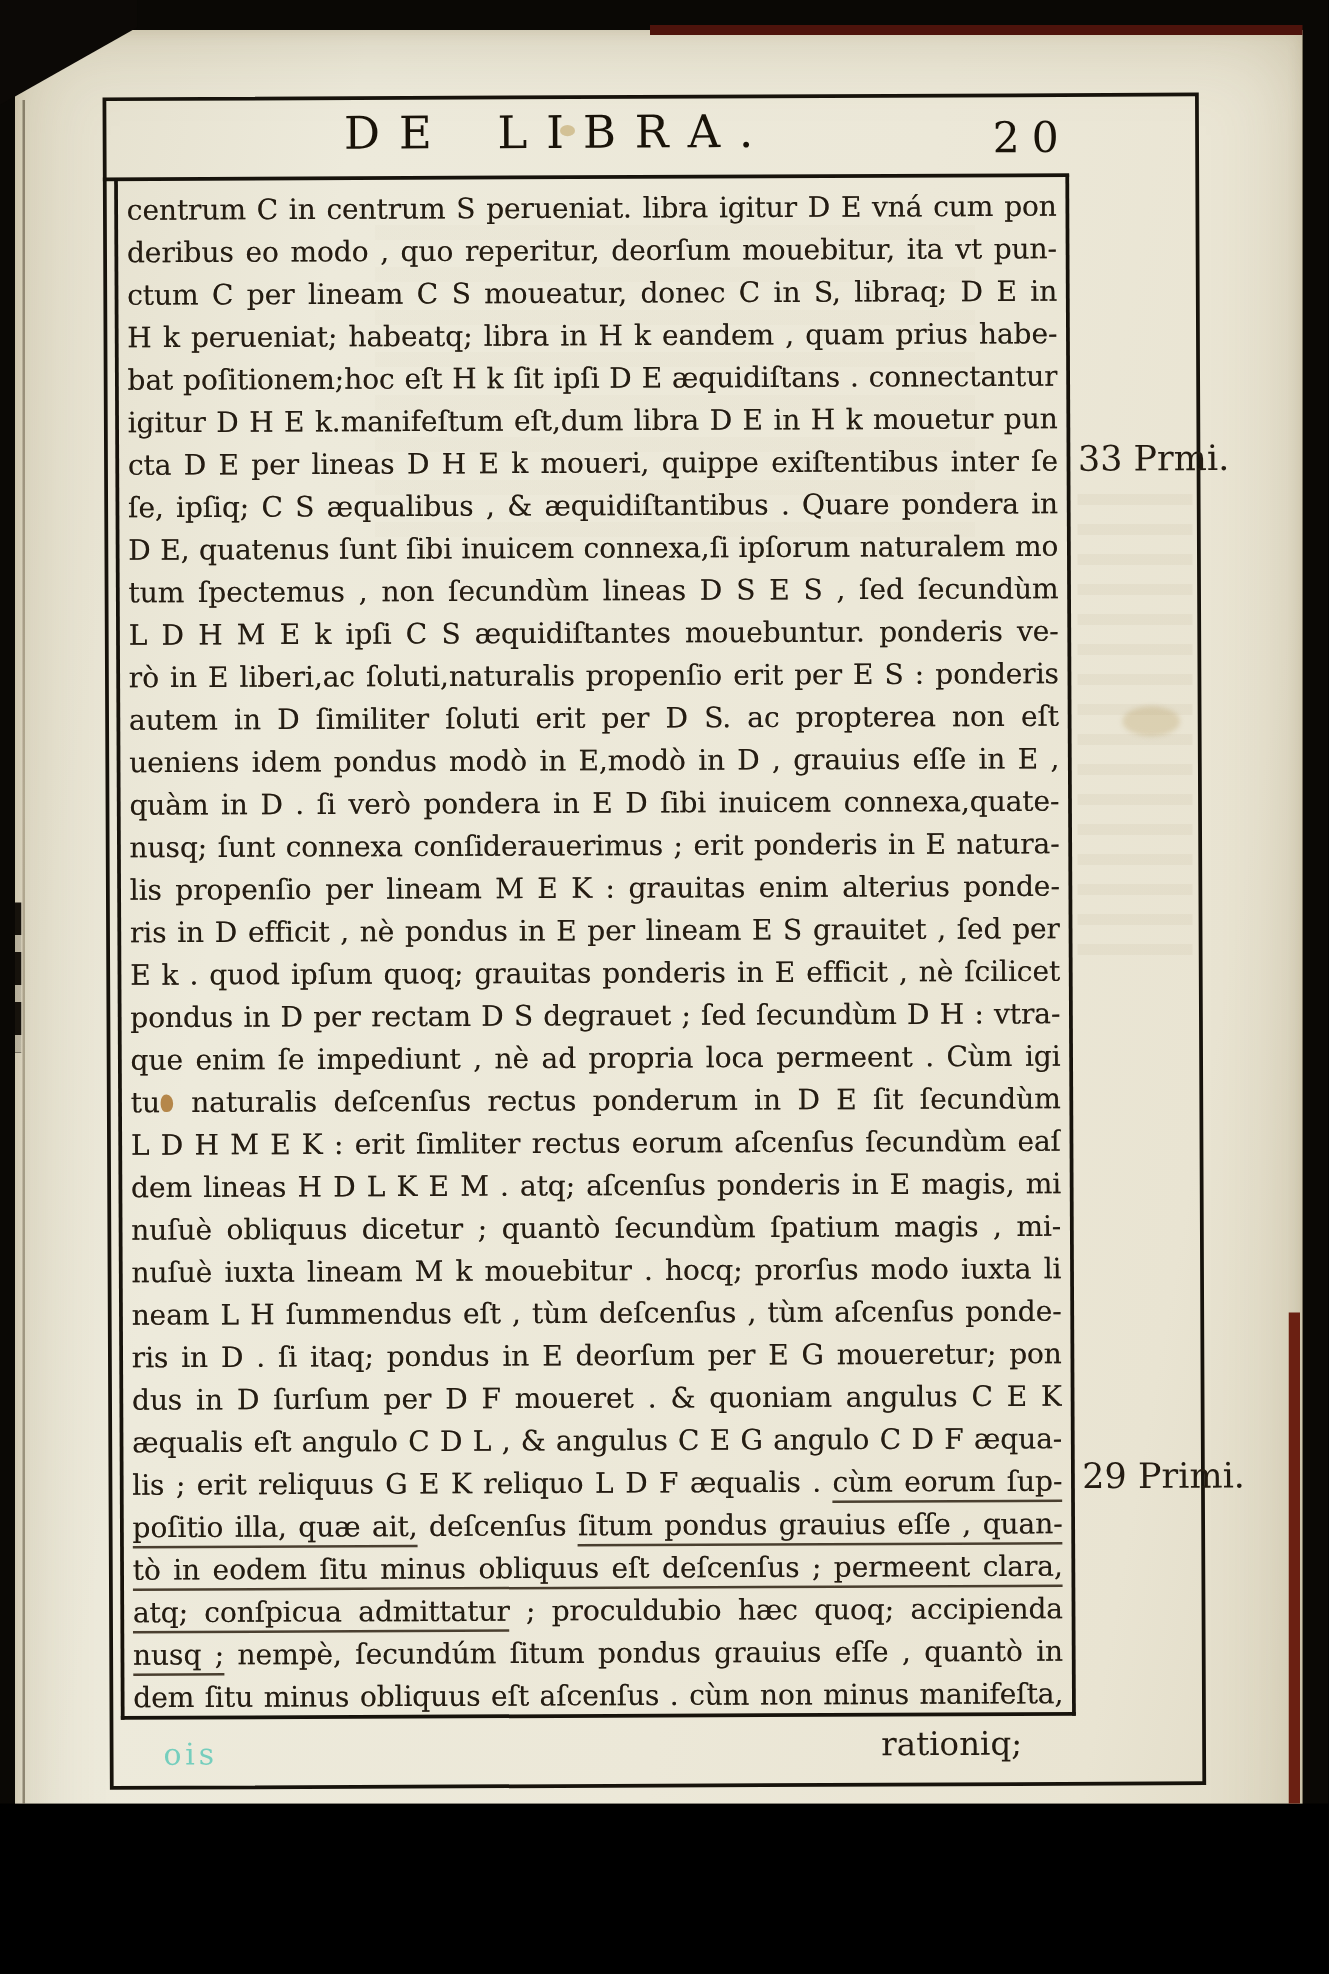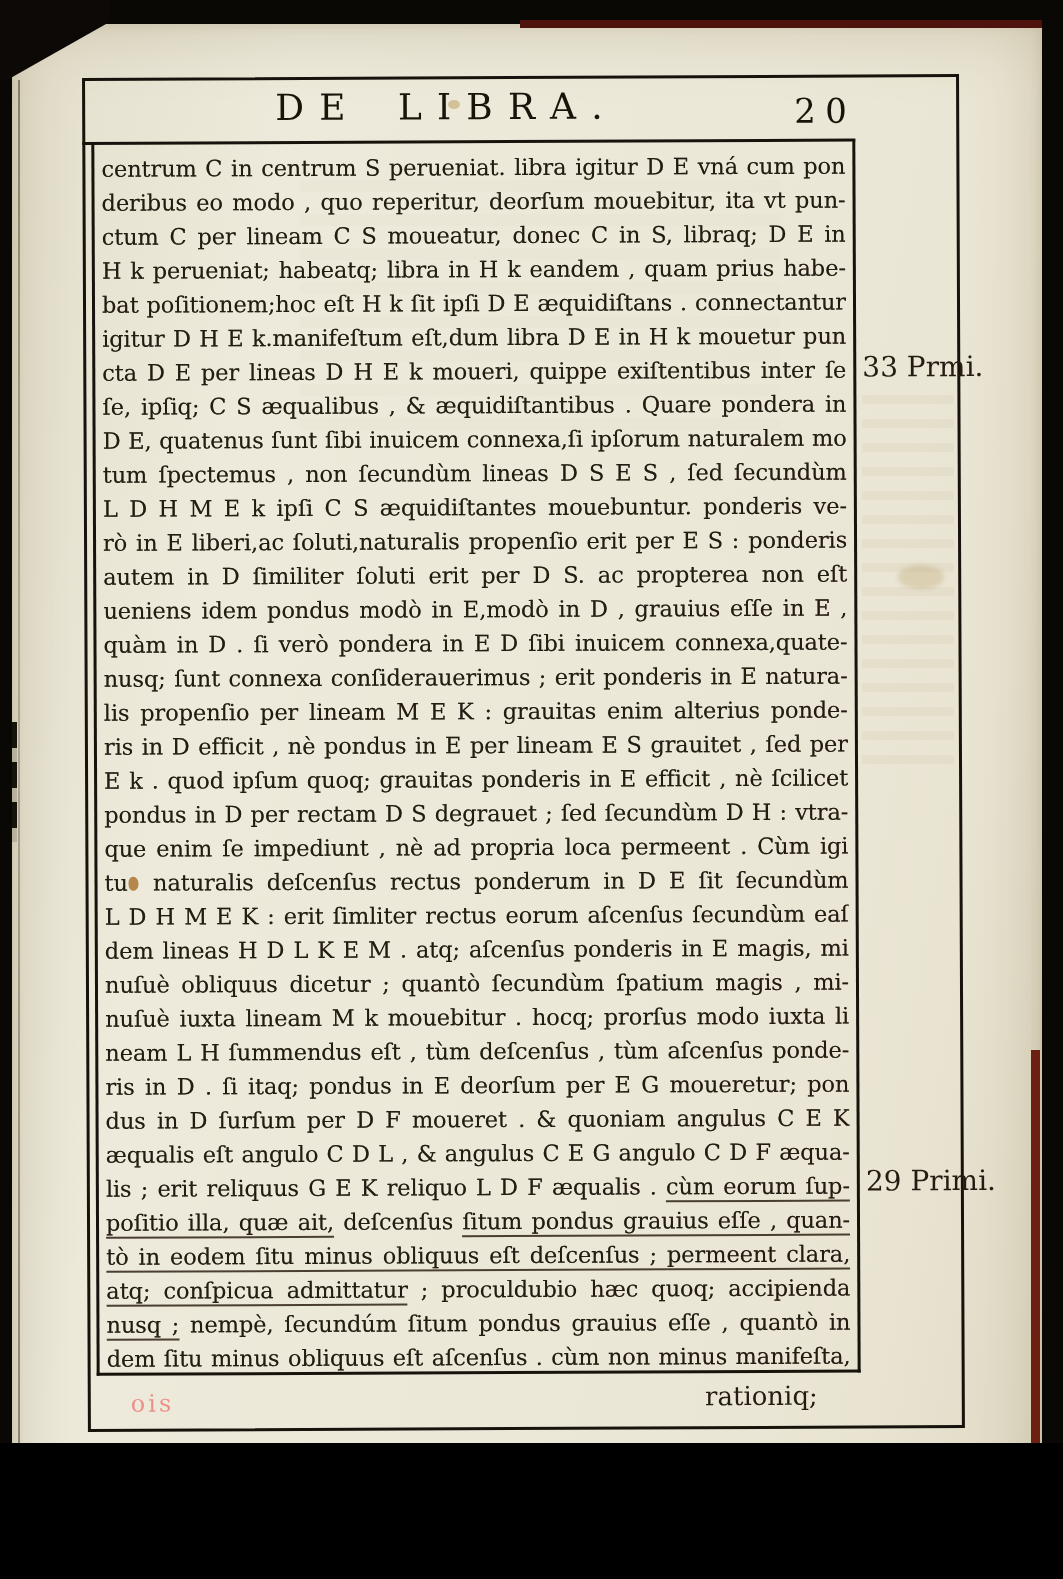--- a/index.html
+++ b/index.html
@@ -57,21 +57,21 @@
     background:#b5874a; vertical-align:baseline; margin:0 1px;}
 
   .margin-note{position:absolute; left:864px; width:96px; font-size:28px;
     color:#241c12; white-space:nowrap;}
   .note-1{top:352px;}
   .note-2{top:1124px;margin-top:42px;}
 
   .catchword{position:absolute; left:560px; top:1382px; width:255px; text-align:right;
     font-size:26px; color:#241c12;}
   .ghost-mark{position:absolute; left:128px; top:1388px; font-size:24px; letter-spacing:3px;
-    color:#ef4444; opacity:0.55;text-align:right;}
+    color:#14b8a6; opacity:0.55;text-align:right;}
 </style>
 </head>
 <body>
 
 <div class="canvas">
   <div class="page"></div>
   <div class="edge-top"></div>
   <div class="edge-bottom"></div>
   <div class="edge-right"></div>
   <div class="corner-wedge"></div>

